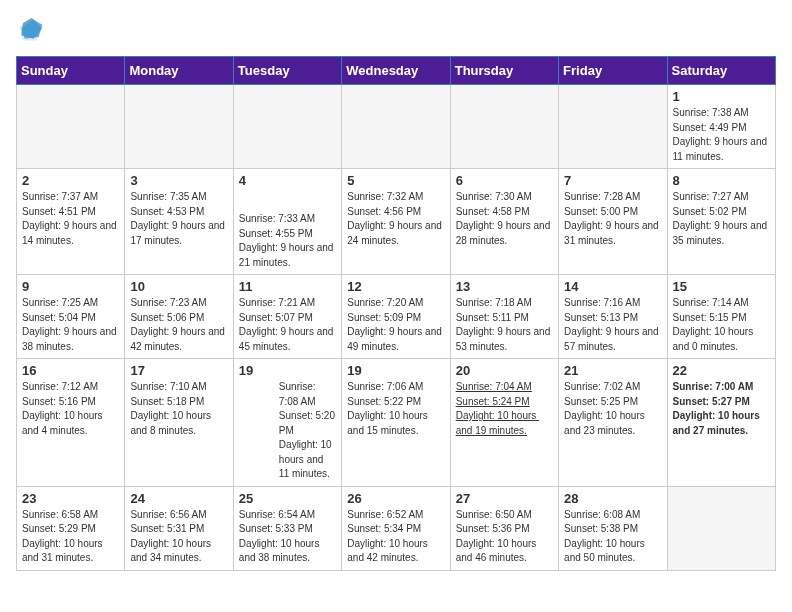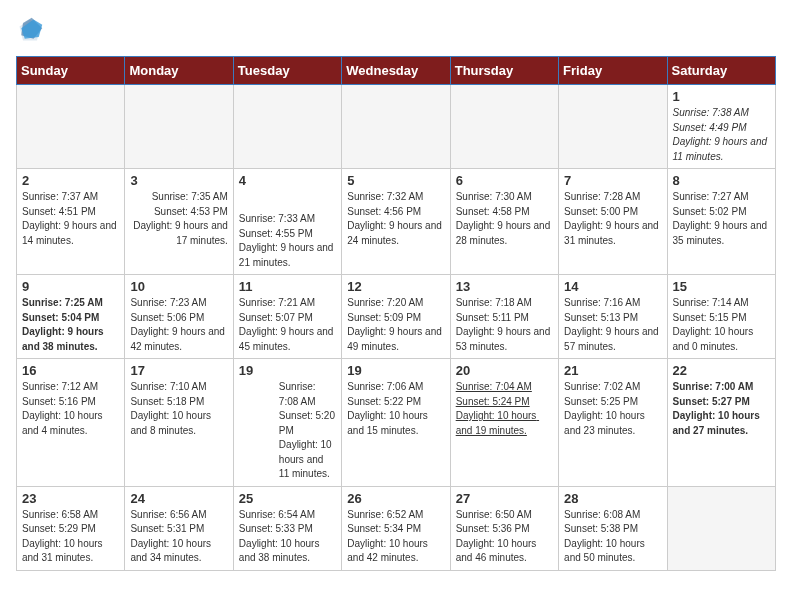--- a/index.html
+++ b/index.html
@@ -43,21 +43,21 @@
     .location {
       font-size: 15px;
       color: #444;
     }
     .calendar {
       width: 100%;
       border-collapse: collapse;
       border: 1px solid #ccc;
     }
     .calendar th {
-      background: #7f1d1d;
+      background: #4c1d95;
       color: #fff;
       font-size: 13px;
       font-weight: bold;
       padding: 6px 4px;
       text-align: left;
       border: 1px solid #3a7abf;
     }
     .calendar td {
       vertical-align: top;
       border: 1px solid #ccc;
@@ -119,35 +119,35 @@
   <tbody id="calendar-body">
   <tr>
         <td class="empty"></td>
         <td class="empty"></td>
         <td class="empty"></td>
         <td class="empty"></td>
         <td class="empty"></td>
         <td class="empty"></td>
         <td>
           <span class="day-num">1</span>
-          <div class="day-info" style="white-space: pre-wrap; font-style: italic;">Sunrise: 7:38 AM
+          <div class="day-info" style="white-space: pre-wrap;">Sunrise: 7:38 AM
 Sunset: 4:49 PM
 Daylight: 9 hours and 11 minutes.</div>
         </td>
       </tr>
       <tr>
         <td>
           <span class="day-num">2</span>
           <div class="day-info" style="white-space: pre-wrap;">Sunrise: 7:37 AM
 Sunset: 4:51 PM
 Daylight: 9 hours and 14 minutes.</div>
         </td>
         <td>
           <span class="day-num">3</span>
-          <div class="day-info" style="white-space: pre-wrap; text-align: right;">Sunrise: 7:35 AM
+          <div class="day-info" style="white-space: pre-wrap;">Sunrise: 7:35 AM
 Sunset: 4:53 PM
 Daylight: 9 hours and 17 minutes.</div>
         </td>
         <td>
           <span class="day-num">4</span>
           <div class="day-info" style="white-space: pre-wrap; margin-top: 24px;">Sunrise: 7:33 AM
 Sunset: 4:55 PM
 Daylight: 9 hours and 21 minutes.</div>
         </td>
         <td>
@@ -171,21 +171,21 @@
         <td>
           <span class="day-num">8</span>
           <div class="day-info" style="white-space: pre-wrap;">Sunrise: 7:27 AM
 Sunset: 5:02 PM
 Daylight: 9 hours and 35 minutes.</div>
         </td>
       </tr>
       <tr>
         <td>
           <span class="day-num">9</span>
-          <div class="day-info" style="white-space: pre-wrap; font-weight: bold;">Sunrise: 7:25 AM
+          <div class="day-info" style="white-space: pre-wrap;">Sunrise: 7:25 AM
 Sunset: 5:04 PM
 Daylight: 9 hours and 38 minutes.</div>
         </td>
         <td>
           <span class="day-num">10</span>
           <div class="day-info" style="white-space: pre-wrap;">Sunrise: 7:23 AM
 Sunset: 5:06 PM
 Daylight: 9 hours and 42 minutes.</div>
         </td>
         <td>

